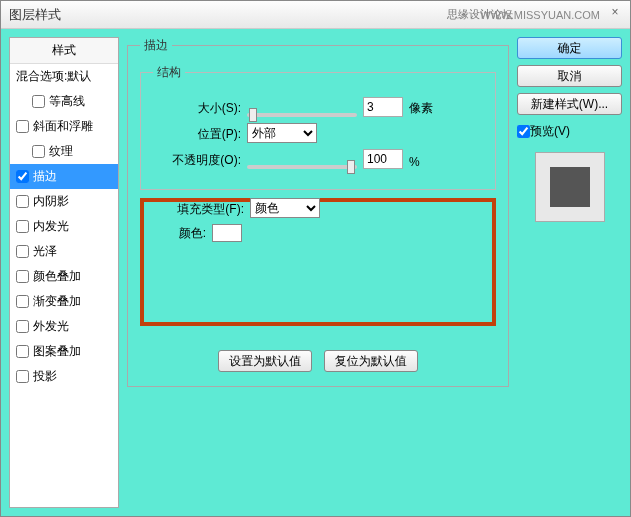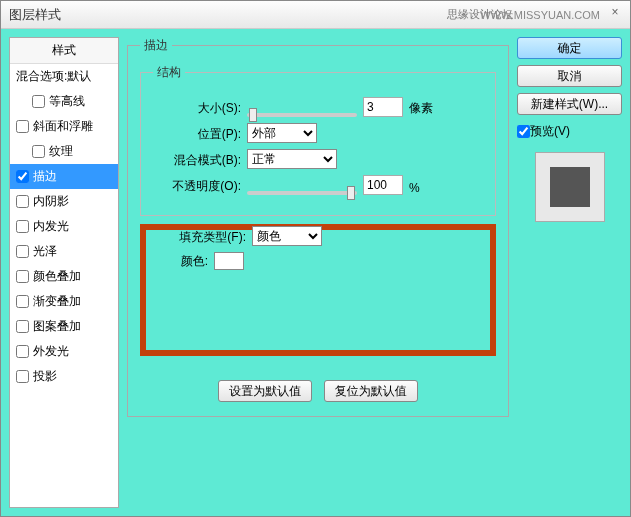--- a/index.html
+++ b/index.html
@@ -85,25 +85,25 @@
           <div class="item">
             <input type="checkbox" style="">
             <span>颜色叠加</span>
           </div>
           <div class="item">
             <input type="checkbox" style="">
             <span>渐变叠加</span>
           </div>
           <div class="item">
             <input type="checkbox" style="">
-            <span>图案叠加</span>
+            <span>外发光</span>
           </div>
           <div class="item">
             <input type="checkbox" style="">
-            <span>外发光</span>
+            <span>图案叠加</span>
           </div>
           <div class="item">
             <input type="checkbox" style="">
             <span>投影</span>
           </div>
         </div>
     </div>
     <div class="main">
       <div class="settings">
         <fieldset>
@@ -116,33 +116,29 @@
                   <div class="slider-thumb" style="left:2px"></div>
                 </div>
               <input class="num-input" value="3" style="">
               <span>像素</span>
             </div>
             <div class="row">
               <label>位置(P):</label>
               <select class="combo"><option>外部</option></select>
             </div>
             <div class="row">
-              <label>混合模式(B):</label>
-              <select class="combo" style="width:90px"><option>正常</option></select>
-            </div>
-            <div class="row">
               <label>不透明度(O):</label>
               <div class="slider-track">
                   <div class="slider-thumb" style="left:100px"></div>
                 </div>
               <input class="num-input" value="100" style="">
               <span>%</span>
             </div>
           </fieldset>
-          <fieldset style="border:6px solid #c2410c;">
+          <fieldset style="border:4px solid #c2410c;">
             <div class="row" style="margin-top:-14px">
               <label>填充类型(F):</label>
               <select class="combo"><option>颜色</option></select>
             </div>
             <div class="row">
               <label style="width:50px">颜色:</label>
               <span class="color-swatch"></span>
             </div>
             <div style="height:60px"></div>
           </fieldset>

